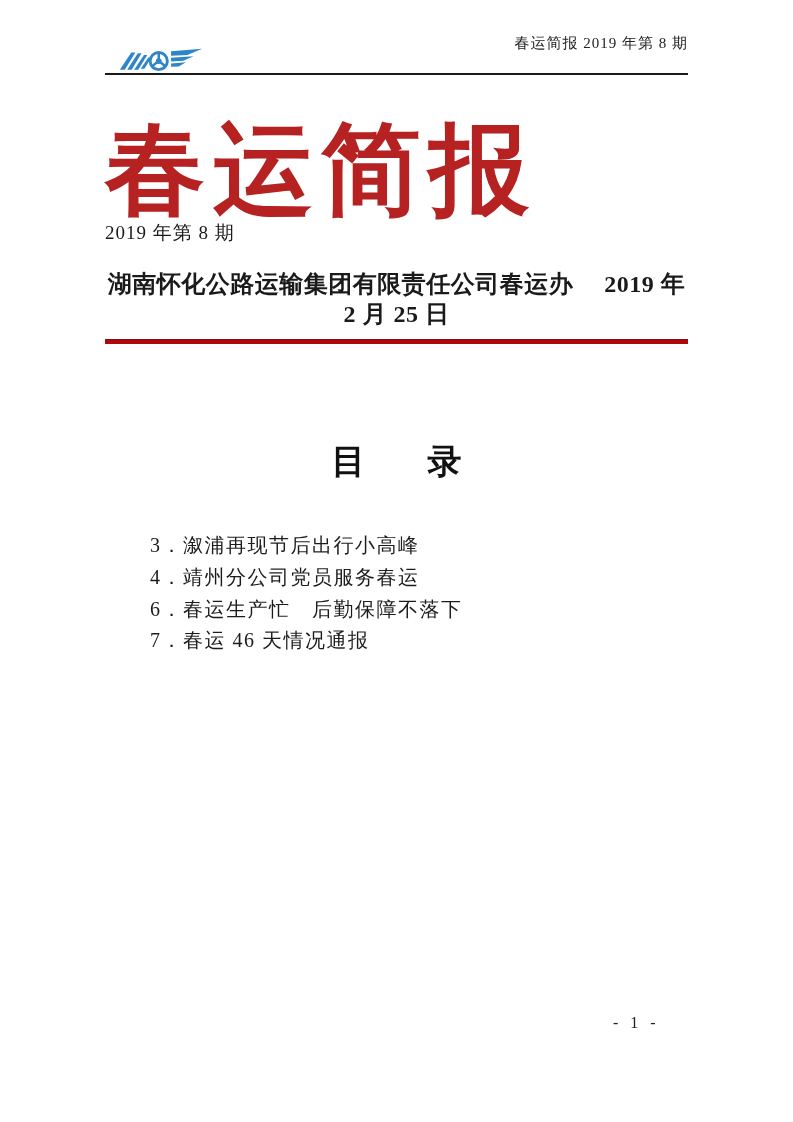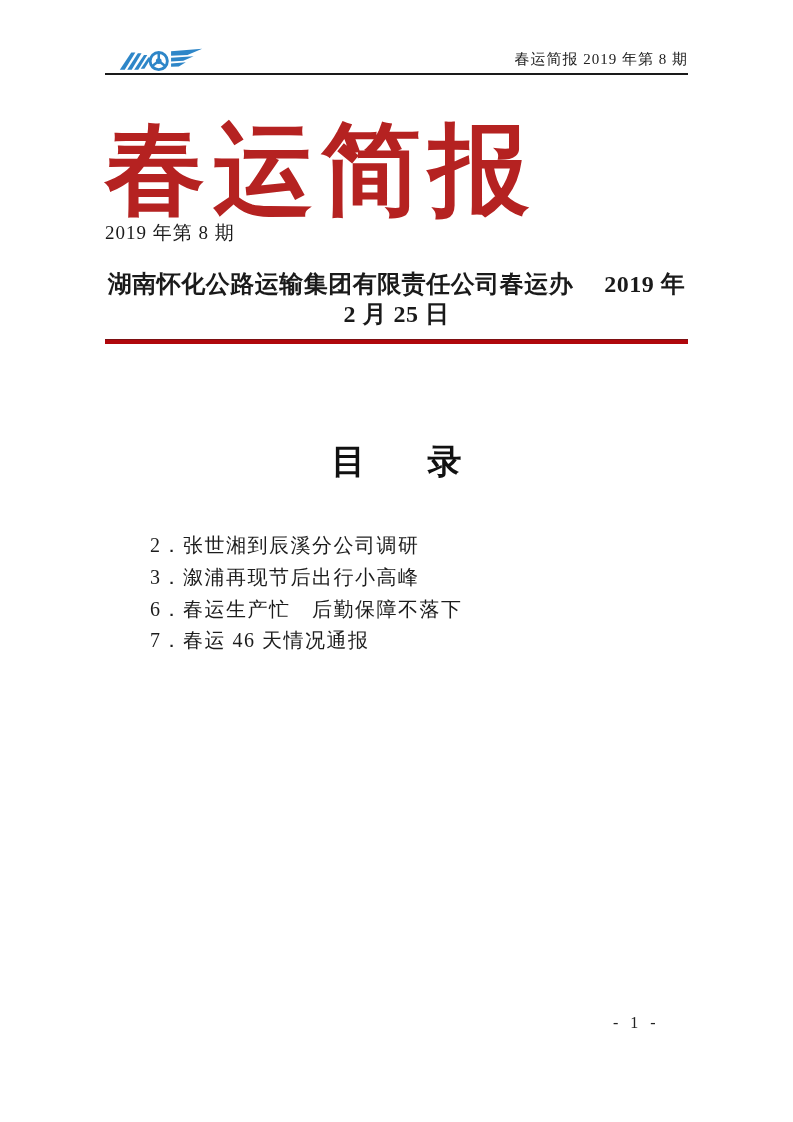--- a/index.html
+++ b/index.html
@@ -23,21 +23,21 @@
     align-items: flex-end;
     justify-content: space-between;
     height: 75px;
     border-bottom: 2px solid #1a1a1a;
   }
   .logo-wrap { margin-left: 14px; line-height: 0; }
   .logo-wrap svg { width: 84px; height: 28px; display: block; }
   .header-issue {
     font-size: 15px;
     line-height: 15px;
-    padding-bottom: 6px;
+    padding-bottom: 22px;
     letter-spacing: 1px;
     color: #222;
   }
 
   
   .masthead-title {
     margin-top: 48px;
     font-size: 100px;
     line-height: 96px;
     font-weight: 700;
@@ -138,22 +138,22 @@
     <div class="publisher-line">湖南怀化公路运输集团有限责任公司春运办　 2019 年 2 月 25 日</div>
 
     <div class="red-rule"></div>
 
     <div class="toc-heading">
       <span>目</span>
       <span>录</span>
     </div>
 
     <ol class="toc-list">
-      <li>2．张世湘到辰溪分公司调研</li>
       <li>3．溆浦再现节后出行小高峰</li>
+      <li>4．靖州分公司党员服务春运</li>
       <li>6．春运生产忙　后勤保障不落下</li>
       <li>7．春运 46 天情况通报</li>
     </ol>
 
   </div>
 
   <div class="page-number">- 1 -</div>
 </div>
 
 </body></html>

